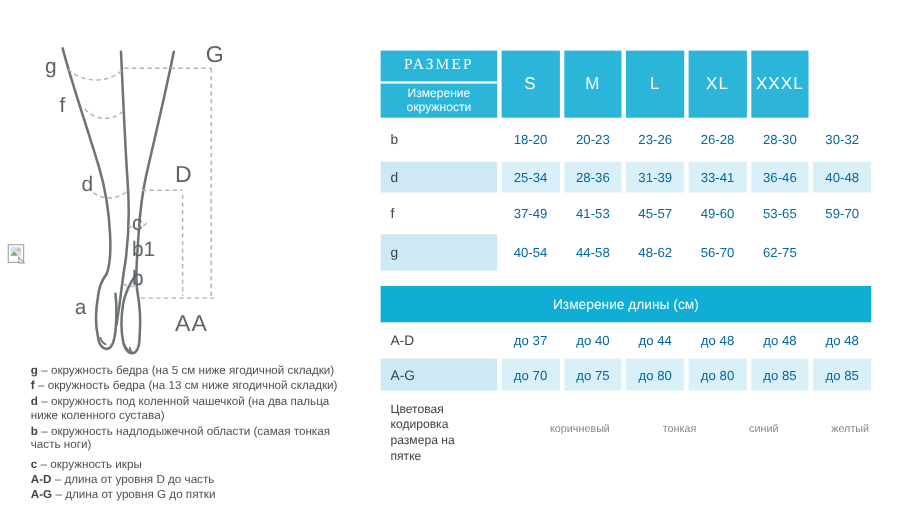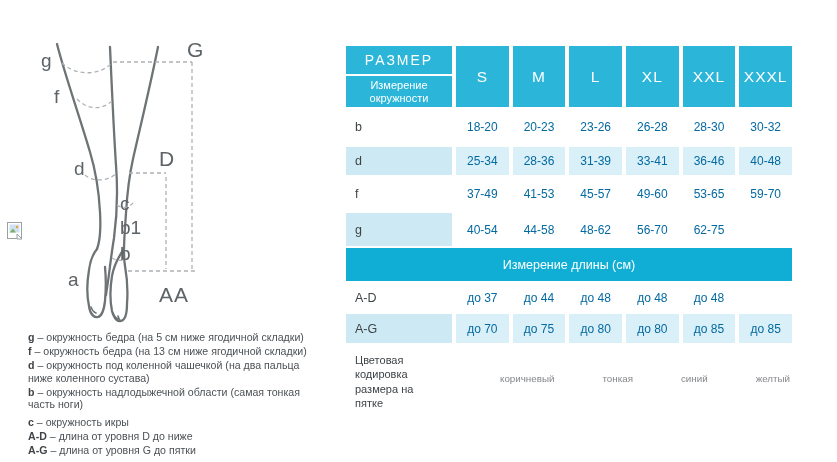--- a/index.html
+++ b/index.html
@@ -18,37 +18,37 @@
           font-size:10.6px;line-height:1.18;color:#4c5155;}
   .legend p{margin:0 0 1.5px 0;}
   .legend p.gap{margin-top:5px;}
   .legend b{color:#3f4448;}
 
   
   .size-table{position:absolute;left:346px;top:46px;width:446px;}
   .grid{display:grid;grid-template-columns:106px repeat(6,1fr);column-gap:4px;}
   .hlabel{display:flex;flex-direction:column;row-gap:2px;height:61px;}
   .hsize{height:28px;background:#2bb6d9;color:#fff;display:flex;align-items:center;
-         justify-content:center;font-size:14px;letter-spacing:2px;}
+         justify-content:center;font-size:14px;letter-spacing:2px;font-family:Liberation Serif, serif;}
   .hcirc{flex:1;background:#2bb6d9;color:#fff;display:flex;align-items:center;
          justify-content:center;text-align:center;font-size:11px;line-height:1.15;
          padding:0 2px;}
   .hcol{height:61px;background:#2bb6d9;color:#fff;display:flex;align-items:center;
         justify-content:center;font-size:15.5px;letter-spacing:1px;}
   .row .lbl{display:flex;align-items:center;padding-left:9px;font-size:12.5px;color:#3e4347;}
   .row .val{display:flex;align-items:center;justify-content:center;font-size:12px;color:#0369a1;}
   .r-b{height:40px;}
   .r-d{height:28px;}
   .r-f{height:38px;}
   .r-g{height:33px;}
   .r-ad{height:33px;}
   .r-ag{height:29px;}
   .shade-l{background:#cdeaf4;}
   .shade-v{background:#daf0f8;}
-  .band{margin-top:2px;height:33px;background:#10aed4;color:#fff;display:flex;
+  .band{margin-top:14px;height:33px;background:#10aed4;color:#fff;display:flex;
         align-items:center;justify-content:center;font-size:12.5px;}
   .colorrow{margin-top:4px;gap:48px;}
   .colorrow .clbl{font-size:11px;color:#3e4347;line-height:1.3;padding:6px 0 0 9px;
                   width:70px;}
   .colorrow .cname{display:flex;align-items:center;justify-content:center;
                    font-size:9.8px;color:#84878a;}
 </style>
 </head>
 <body>
 
@@ -100,36 +100,35 @@
       <path d="M11,13 L16,18 L11,18 Z" fill="#ffffff" stroke="#9aa0a6" stroke-width="1"></path>
     </svg>
   </div>
 
   <div class="legend">
     <p><b>g</b> <span>– окружность бедра (на 5 см ниже ягодичной складки)</span></p>
     <p><b>f</b> <span>– окружность бедра (на 13 см ниже ягодичной складки)</span></p>
     <p><b>d</b> <span>– окружность под коленной чашечкой (на два пальца ниже коленного сустава)</span></p>
     <p><b>b</b> <span>– окружность надлодыжечной области (самая тонкая часть ноги)</span></p>
     <p class="gap"><b>c</b> <span>– окружность икры</span></p>
-    <p><b>A-D</b> <span>– длина от уровня D до ниже</span></p>
+    <p><b>A-D</b> <span>– длина от уровня D до часть</span></p>
     <p><b>A-G</b> <span>– длина от уровня G до пятки</span></p>
   </div>
 
   <div class="size-table">
 
     <div class="grid">
       <div class="hlabel">
         <div class="hsize">РАЗМЕР</div>
         <div class="hcirc">Измерение окружности</div>
       </div>
       <div class="hcol">S</div>
       <div class="hcol">M</div>
       <div class="hcol">L</div>
       <div class="hcol">XL</div>
-      <div class="hcol">XXL</div>
       <div class="hcol">XXXL</div>
     </div>
 
     <div class="grid row r-b">
       <div class="lbl">b</div>
       <div class="val">18-20</div>
       <div class="val">20-23</div>
       <div class="val">23-26</div>
       <div class="val">26-28</div>
       <div class="val">28-30</div>
@@ -163,20 +162,21 @@
       <div class="val">48-62</div>
       <div class="val">56-70</div>
       <div class="val">62-75</div>
     </div>
 
     <div class="band">Измерение длины (см)</div>
 
     <div class="grid row r-ad">
       <div class="lbl">A-D</div>
       <div class="val">до 37</div>
+      <div class="val">до 40</div>
       <div class="val">до 44</div>
       <div class="val">до 48</div>
       <div class="val">до 48</div>
       <div class="val">до 48</div>
     </div>
 
     <div class="grid row r-ag">
       <div class="lbl shade-l">A-G</div>
       <div class="val shade-v">до 70</div>
       <div class="val shade-v">до 75</div>

